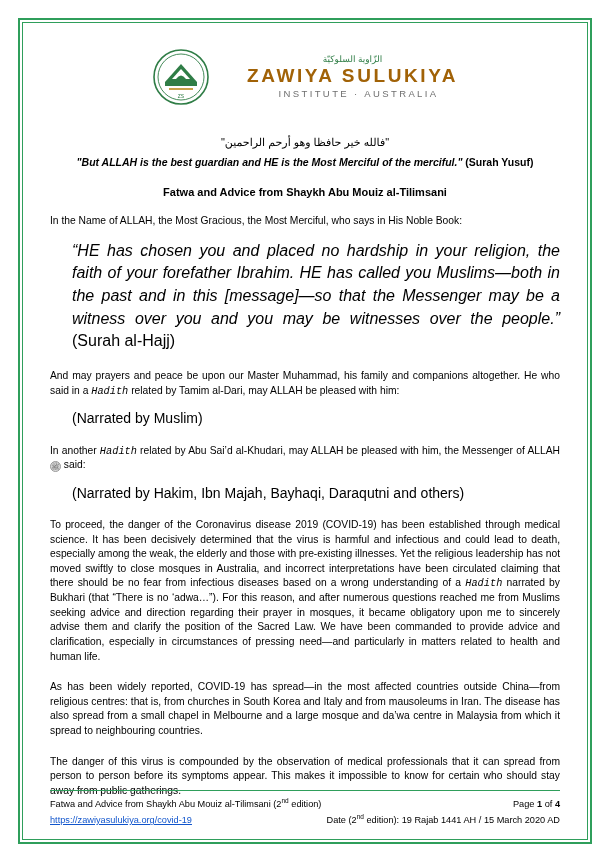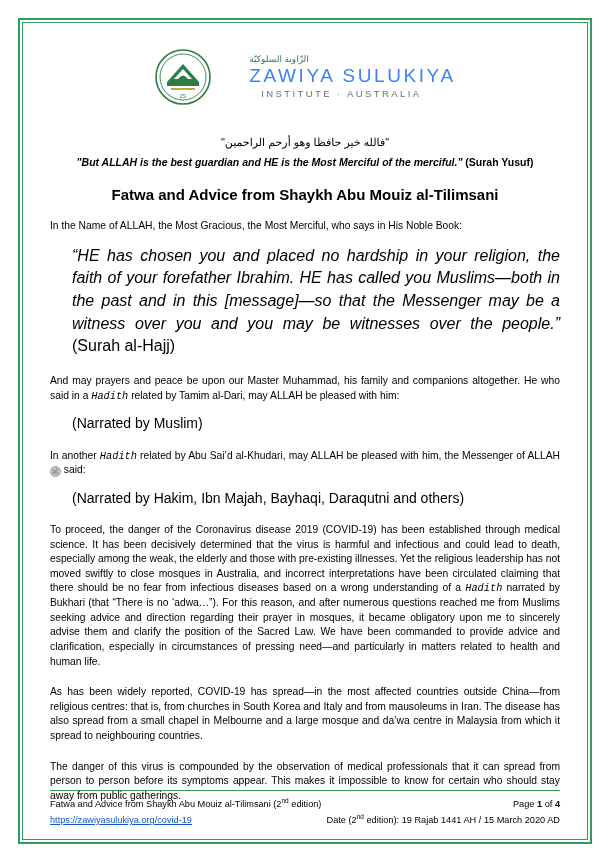--- a/index.html
+++ b/index.html
@@ -57,36 +57,36 @@
   .logo-emblem {
     width: 58px;
     height: 58px;
     flex: 0 0 58px;
     position: relative;
   }
   .logo-emblem svg { display: block; }
   .logo-text {
     display: flex;
     flex-direction: column;
-    align-items: flex-start;
+    align-items: center;
     line-height: 1.05;
     margin-left: 23px;
   }
   .logo-arabic {
     font-size: 9px;
     color: #2f7d46;
     direction: rtl;
     margin-bottom: 2px;
     letter-spacing: 0.3px;
   }
   .logo-name {
     font-size: 19px;
     letter-spacing: 2.6px;
-    color: #3b82f6;
-    font-weight: normal;
+    color: #a16207;
+    font-weight: bold;
   }
   .logo-sub {
     font-size: 9.5px;
     letter-spacing: 2.4px;
     color: #6f6f6f;
     margin-top: 3px;
     padding-left: 12px;
   }
 
   
@@ -102,21 +102,21 @@
     font-size: 10.5px;
     font-style: italic;
     font-weight: bold;
     margin-bottom: 18px;
   }
   .verse-translation .plain {
     font-style: normal;
   }
   .doc-title {
     text-align: center;
-    font-size: 15px;
+    font-size: 11px;
     font-weight: bold;
     margin-bottom: 14px;
   }
   p.para {
     font-size: 10.3px;
     line-height: 1.42;
     text-align: justify;
     margin: 16px 0 11px 0;
   }
   .quote {

